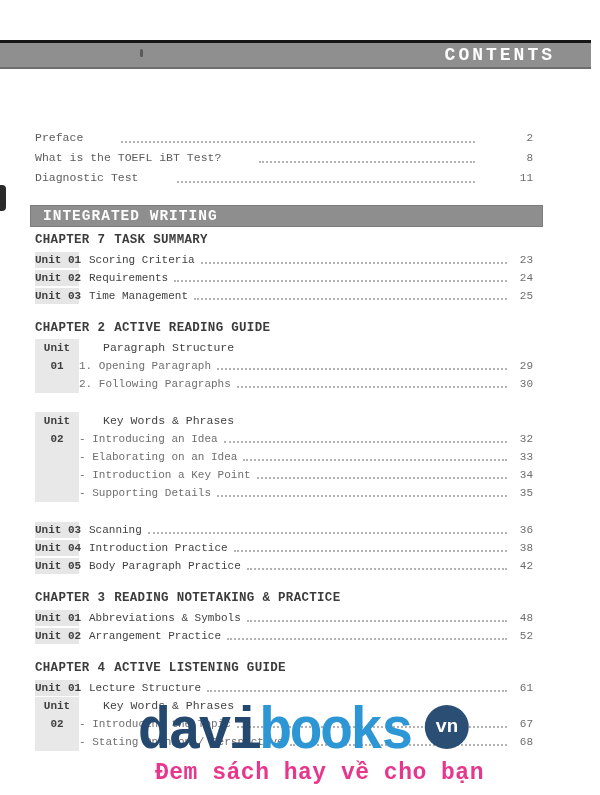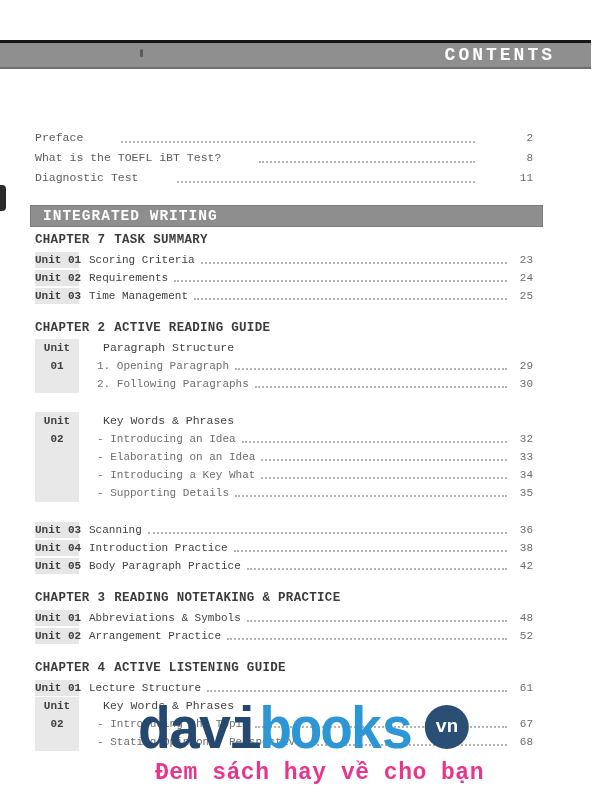--- a/index.html
+++ b/index.html
@@ -59,21 +59,21 @@
   .u-title { margin-left:10px; font-size:11px; color:#424242; white-space:nowrap; }
   
   .unit-block { display:flex; align-items:stretch; padding-bottom:10px; margin-bottom:9px; }
   .unit-block .strip {
     width:44px; background:#e8e8e8; flex:none;
     text-align:center; font-size:11px; font-weight:bold; color:#3f3f3f;
     line-height:18px;
   }
   .unit-block .u-col { flex:1; }
   .unit-block .u-head { height:18px; line-height:18px; padding-left:24px; font-size:11.5px; color:#424242; }
-  .sub-row { display:flex; align-items:flex-end; height:18px; padding-left:18px; }
+  .sub-row { display:flex; align-items:flex-end; height:18px; padding-left:0; }
   .sub-row .s-title { line-height:18px; font-size:11px; color:#6e6e6e; white-space:nowrap; }
   .sub-row .pagenum { line-height:18px; }
   
   .watermark { position:absolute; left:50%; top:703px; transform:translateX(-49%); display:flex; align-items:flex-start; white-space:nowrap; }
   .brand {
     font-size:60px; font-weight:bold; letter-spacing:-3px;
     transform:scaleX(0.92); transform-origin:left top; line-height:58px;
   }
   .vn-badge {
     width:44px; height:44px; border-radius:50%;
@@ -169,21 +169,21 @@
                 <span class="s-title">- Introducing an Idea</span>
                 <span class="leader"></span>
                 <span class="pagenum">32</span>
               </div>
               <div class="sub-row">
                 <span class="s-title">- Elaborating on an Idea</span>
                 <span class="leader"></span>
                 <span class="pagenum">33</span>
               </div>
               <div class="sub-row">
-                <span class="s-title">- Introducing a Key What</span>
+                <span class="s-title">- Introduction a Key Point</span>
                 <span class="leader"></span>
                 <span class="pagenum">34</span>
               </div>
               <div class="sub-row">
                 <span class="s-title">- Supporting Details</span>
                 <span class="leader"></span>
                 <span class="pagenum">35</span>
               </div>
             </div>
           </div>

